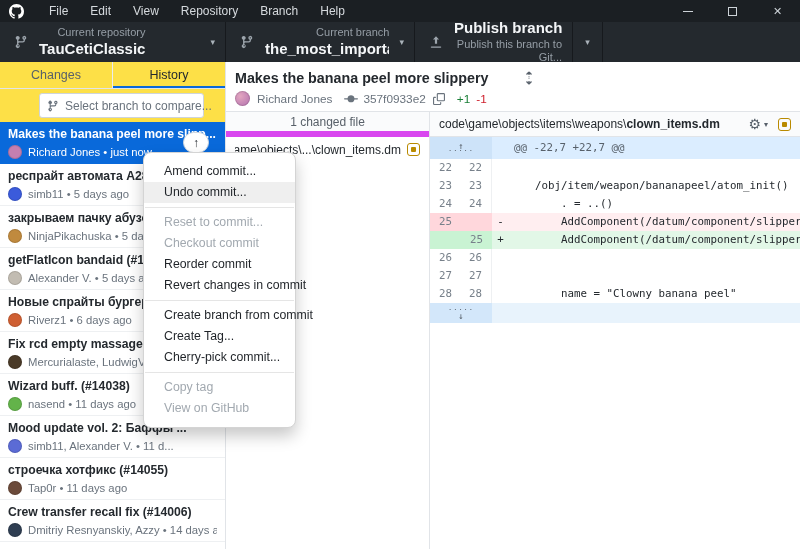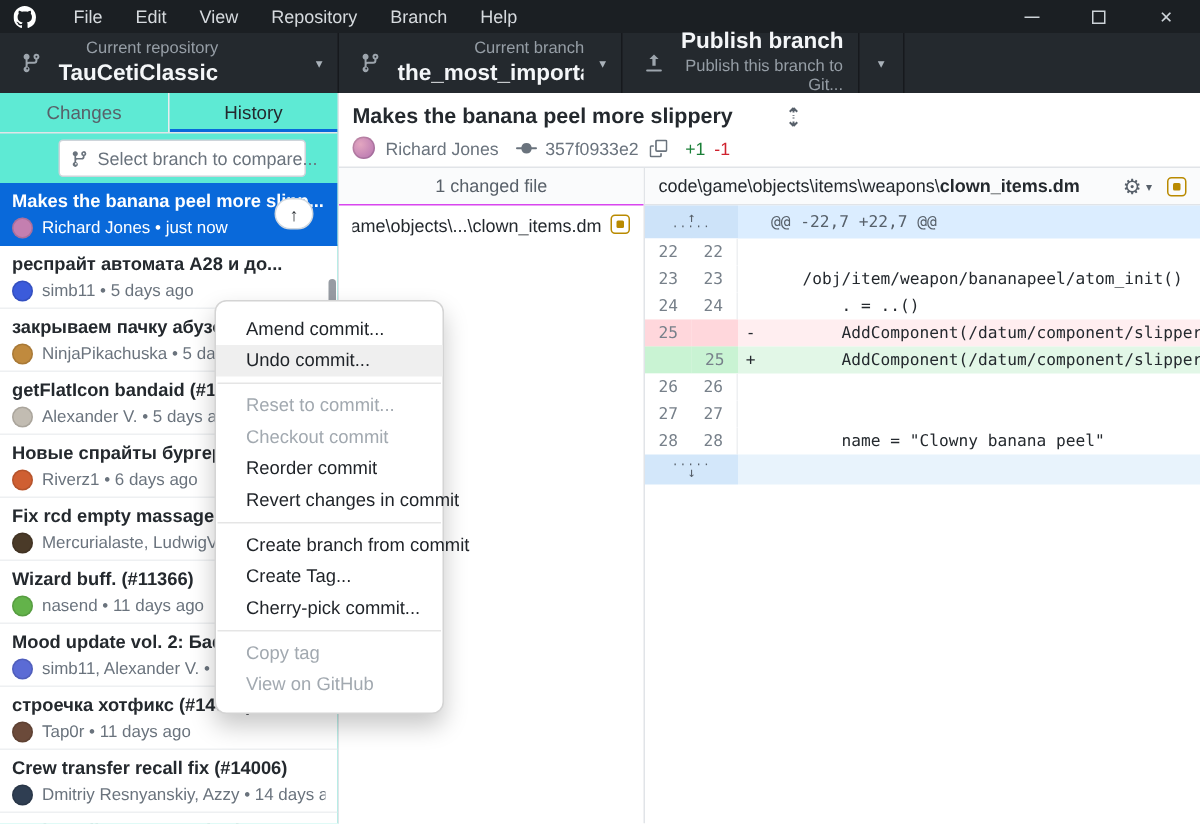--- a/index.html
+++ b/index.html
@@ -24,21 +24,21 @@
   .tb-text { display:flex; flex-direction:column; justify-content:center; line-height:1.25; min-width:0; }
   .tb-label { color:#969ea6; font-size:11px; }
   .tb-value { color:#f4f6f8; font-size:15px; font-weight:bold; white-space:nowrap; overflow:hidden; }
   .tb-caret { color:#aab2ba; font-size:9px; margin-left:auto; padding-left:10px; }
   .tb-repo { width:226px; }
   .tb-branch { width:189px; }
   .tb-publish { width:158px; }
   .tb-pub-caret { width:30px; height:100%; display:flex; align-items:center; justify-content:center; color:#aab2ba; font-size:9px; border-right:1px solid #16191d; }
 
   
-  .sidebar { position:absolute; left:0; top:62px; width:226px; height:487px; background:#5eead4; border-right:1px solid #e1e4e8; overflow:hidden; }
+  .sidebar { position:absolute; left:0; top:62px; width:226px; height:487px; background:#fde047; border-right:1px solid #e1e4e8; overflow:hidden; }
   .tabs { display:flex; height:27px; border-bottom:1px solid #e1e4e8; }
   .tab { flex:1; display:flex; align-items:center; justify-content:center; font-size:12.5px; color:#586069; border-right:1px solid #e9ecef; }
   .tab:last-child { border-right:none; }
   .tab.active { color:#24292e; box-shadow:inset 0 -2px 0 #0969da; }
   .compare-wrap { padding:4px 21px;margin-left:18px; }
   .compare-box { height:25px; border:1px solid #ced4da; border-radius:3px; display:flex; align-items:center; padding:0 7px; background:#fff; }
   .compare-box .cicon { color:#6a737d; display:flex; margin-right:6px; }
   .compare-box input { border:none; outline:none; flex:1; font-size:12px; color:#24292e; font-family:inherit; background:transparent; }
   .compare-box input::placeholder { color:#6a737d; }
   .commit-list { position:relative; }
@@ -61,21 +61,21 @@
   .mh-avatar { width:15px; height:15px; border-radius:50%; background:radial-gradient(circle at 35% 35%, #e3a6c0, #b06fae); margin-right:7px; box-shadow:inset 0 0 0 1px rgba(0,0,0,.12); }
   .mh-author { font-size:11.8px; color:#6a737d; margin-right:12px; }
   .mh-commit-icon { color:#6a737d; display:flex; margin-right:5px; }
   .mh-sha { font-size:11.8px; color:#6a737d; margin-right:7px; }
   .mh-copy { color:#6a737d; display:flex; margin-right:12px; }
   .mh-add { font-size:11.8px; color:#1a7f37; margin-right:6px; }
   .mh-del { font-size:11.8px; color:#cf222e; }
 
   
   .files-panel { position:absolute; left:226px; top:112px; width:204px; height:437px; background:#fff; border-right:1px solid #e1e4e8; }
-  .fp-header { height:25px; display:flex; align-items:center; justify-content:center; font-size:12px; color:#586069; border-bottom:1px solid #d946ef; background:#fafbfc; }
+  .fp-header { height:25px; display:flex; align-items:center; justify-content:center; font-size:12px; color:#586069; border-bottom:6px solid #d946ef; background:#fafbfc; }
   .fp-file { height:25px; display:flex; align-items:center; padding:0 9px; }
   .fp-path { flex:1; font-size:12px; color:#24292e; white-space:nowrap; overflow:hidden; direction:rtl; text-align:left; }
   .status-modified { width:13px; height:13px; border:1.5px solid #b98a00; border-radius:3px; position:relative; flex:none; margin-left:6px; }
   .status-modified::after { content:""; position:absolute; left:50%; top:50%; width:5px; height:5px; margin:-2.5px 0 0 -2.5px; background:#b98a00; border-radius:1px; }
 
   
   .diff-panel { position:absolute; left:430px; top:112px; width:370px; height:437px; background:#fff; }
   .dp-header { height:25px; display:flex; align-items:center; padding:0 9px; border-bottom:1px solid #e1e4e8; background:#fafbfc; }
   .dp-path { font-size:12px; color:#24292e; white-space:nowrap; overflow:hidden; flex:1; }
   .dp-path b { font-weight:bold; }
@@ -96,21 +96,21 @@
   .hunkrow { display:flex; height:22px; }
   .hunkrow .gut { width:62px; flex:none; background:#cde3f9; display:flex; flex-direction:column; align-items:center; justify-content:center; color:#57606a; }
   .hunkrow .htext { flex:1; background:#dbedff; color:#57606a; line-height:22px; padding-left:22px; font-size:10.8px; }
   .expandrow { height:20px; }
   .expandrow .gut { background:#d3e7fa; }
   .expandrow .htext { background:#e8f3fc; }
   .exp-icon { display:flex; flex-direction:column; align-items:center; line-height:6px; font-size:9px; color:#57606a; }
   .exp-dots { font-size:7px; letter-spacing:1px; line-height:5px; }
 
   
-  .context-menu { position:absolute; left:143px; top:152px; width:153px; background:#fff; border:1px solid #d4d4d4; border-radius:8px; box-shadow:0 8px 16px rgba(0,0,0,.22); padding:8px 0; z-index:50;margin-top:48px; }
+  .context-menu { position:absolute; left:143px; top:152px; width:153px; background:#fff; border:1px solid #d4d4d4; border-radius:8px; box-shadow:0 8px 16px rgba(0,0,0,.22); padding:8px 0; z-index:50; }
   .cm-item { height:21px; line-height:21px; padding-left:20px; font-size:12.3px; color:#1f2328; white-space:nowrap; }
   .cm-item.disabled { color:#a2a9b0; }
   .cm-item.hover { background:#efefef; }
   .cm-sep { height:1px; background:#e5e5e5; margin:4px 1px; }
 </style>
 </head>
 <body>
 
 <div class="app">
 
@@ -234,21 +234,21 @@
           </div>
         </div>
         <div class="commit">
           <div class="c-title">Fix rcd empty massage (#140...</div>
           <div class="c-meta">
             <span class="c-avatar" style="background: rgb(74, 58, 40);"></span>
             <span class="c-author">Mercurialaste, LudwigVonCl...</span>
           </div>
         </div>
         <div class="commit">
-          <div class="c-title">Wizard buff. (#11366)</div>
+          <div class="c-title">Wizard buff. (#14038)</div>
           <div class="c-meta">
             <span class="c-avatar" style="background: rgb(99, 179, 74);"></span>
             <span class="c-author">nasend • 11 days ago</span>
           </div>
         </div>
         <div class="commit">
           <div class="c-title">Mood update vol. 2: Баффы ...</div>
           <div class="c-meta">
             <span class="c-avatar" style="background: rgb(91, 107, 213);"></span>
             <span class="c-author">simb11, Alexander V. • 11 d...</span>

